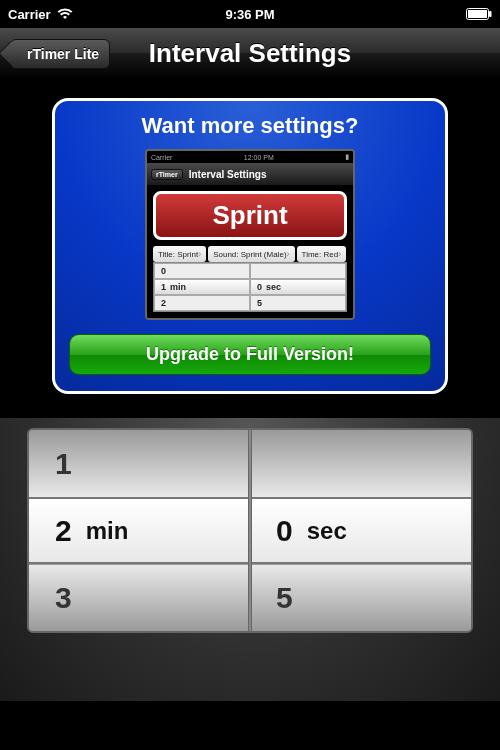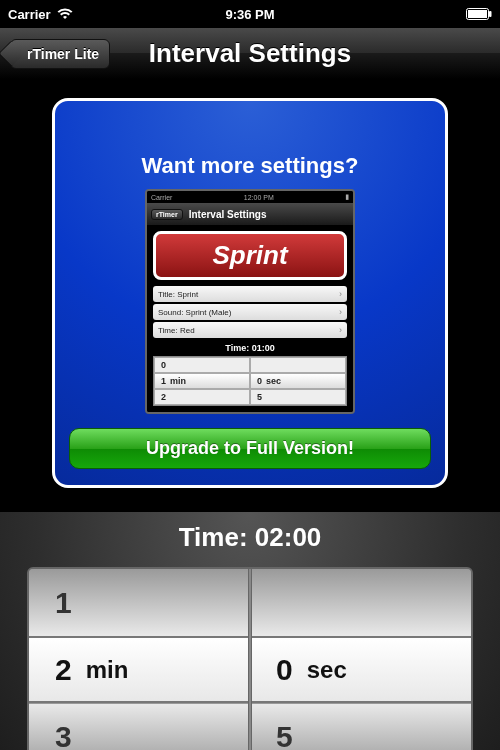--- a/index.html
+++ b/index.html
@@ -82,21 +82,20 @@
       border: 3px solid #fff;
       border-radius: 16px;
       padding: 12px 14px 16px;
       text-align: center;
     }
     .promo-heading {
       color: #fff;
       font-size: 22px;
       font-weight: bold;
       margin-bottom: 10px;
-      margin-top: 40px;
     }
     
     .mini-phone {
       width: 210px;
       margin: 0 auto 14px;
       background: #000;
       border: 2px solid #666;
       border-radius: 4px;
       overflow: hidden;
     }
@@ -132,25 +131,24 @@
     .mini-sprint {
       background: linear-gradient(to bottom, #d13a3a, #8b1313);
       border: 3px solid #fff;
       border-radius: 8px;
       color: #fff;
       font-size: 26px;
       font-weight: bold;
       text-align: center;
       padding: 6px 0;
       margin-bottom: 6px;
-      font-style: italic;
     }
     .mini-rows {
       display: flex;
-      flex-direction: column;
+      flex-direction: row;
       gap: 2px;
     }
     .mini-row {
       background: linear-gradient(to bottom, #f8f8f8, #ddd);
       border-radius: 3px;
       font-size: 8px;
       color: #222;
       padding: 3px 5px;
       display: flex;
       justify-content: space-between;
@@ -312,21 +310,20 @@
             </div>
           <div class="mini-row">
               <span>Sound: Sprint (Male)</span>
               <span class="mini-chev">›</span>
             </div>
           <div class="mini-row">
               <span>Time: Red</span>
               <span class="mini-chev">›</span>
             </div>
         </div>
-        <div class="mini-time">Time: 01:00</div>
         <div class="mini-picker">
           <div class="mini-pick-cell">
               <span>0</span>
             </div>
           <div class="mini-pick-cell">
               <span></span>
             </div>
           <div class="mini-pick-cell mini-pick-mid">
               <span>1</span>
               <span>min</span>
@@ -345,21 +342,20 @@
       </div>
     </div>
 
     <button class="upgrade-btn">
       <span>Upgrade to Full Version!</span>
     </button>
   </div>
 </div>
 
 <div class="bottom">
-  <div class="time-label">Time: 02:00</div>
   <div class="picker">
     <div class="pick-cell top">
         <span>1</span>
       </div>
     <div class="pick-cell top right">
         <span></span>
       </div>
     <div class="pick-cell mid">
         <span>2</span>
         <span class="unit">min</span>

